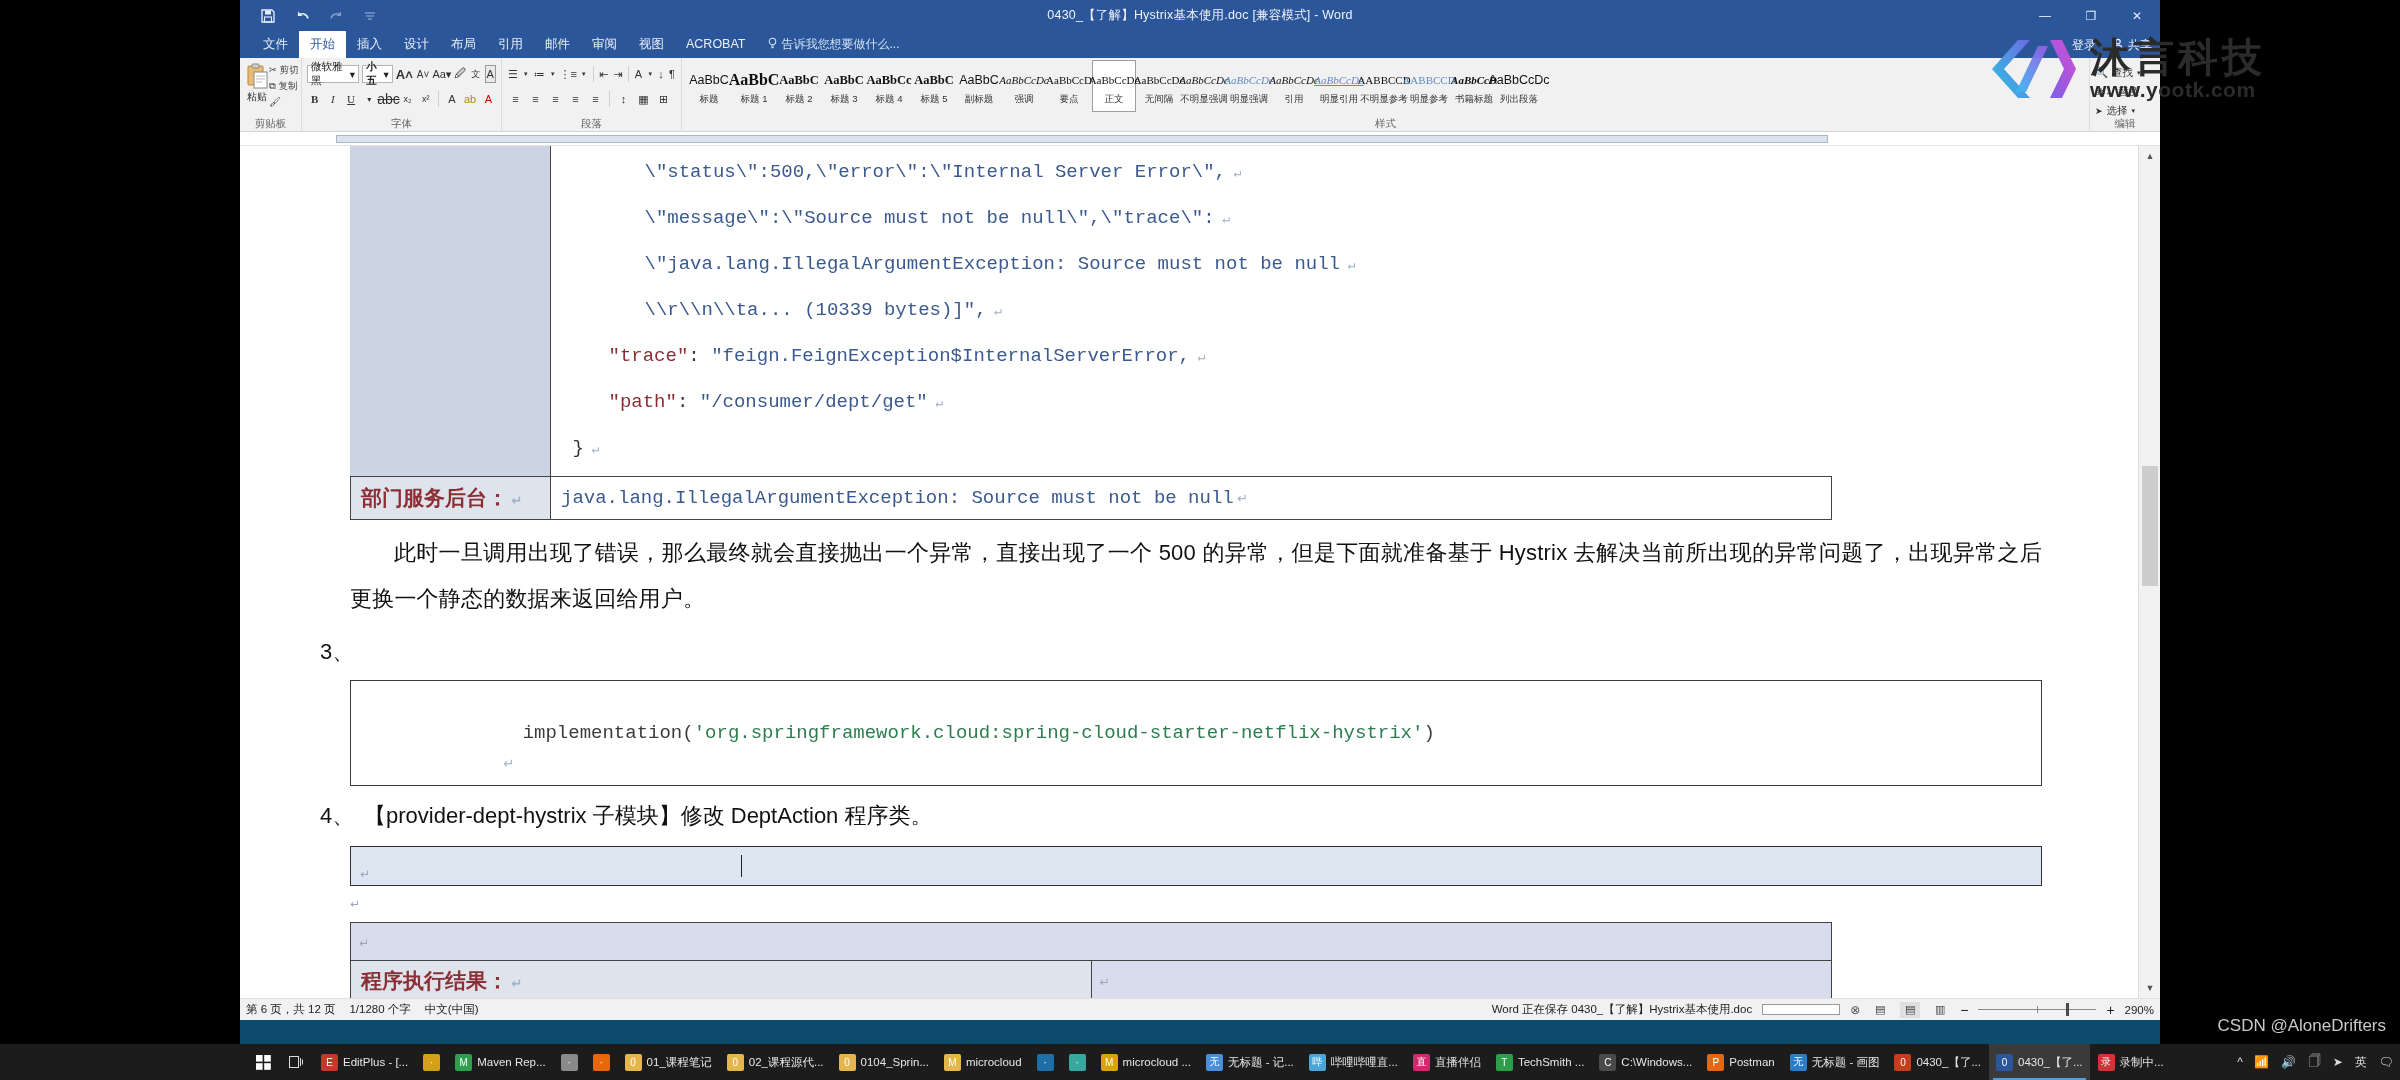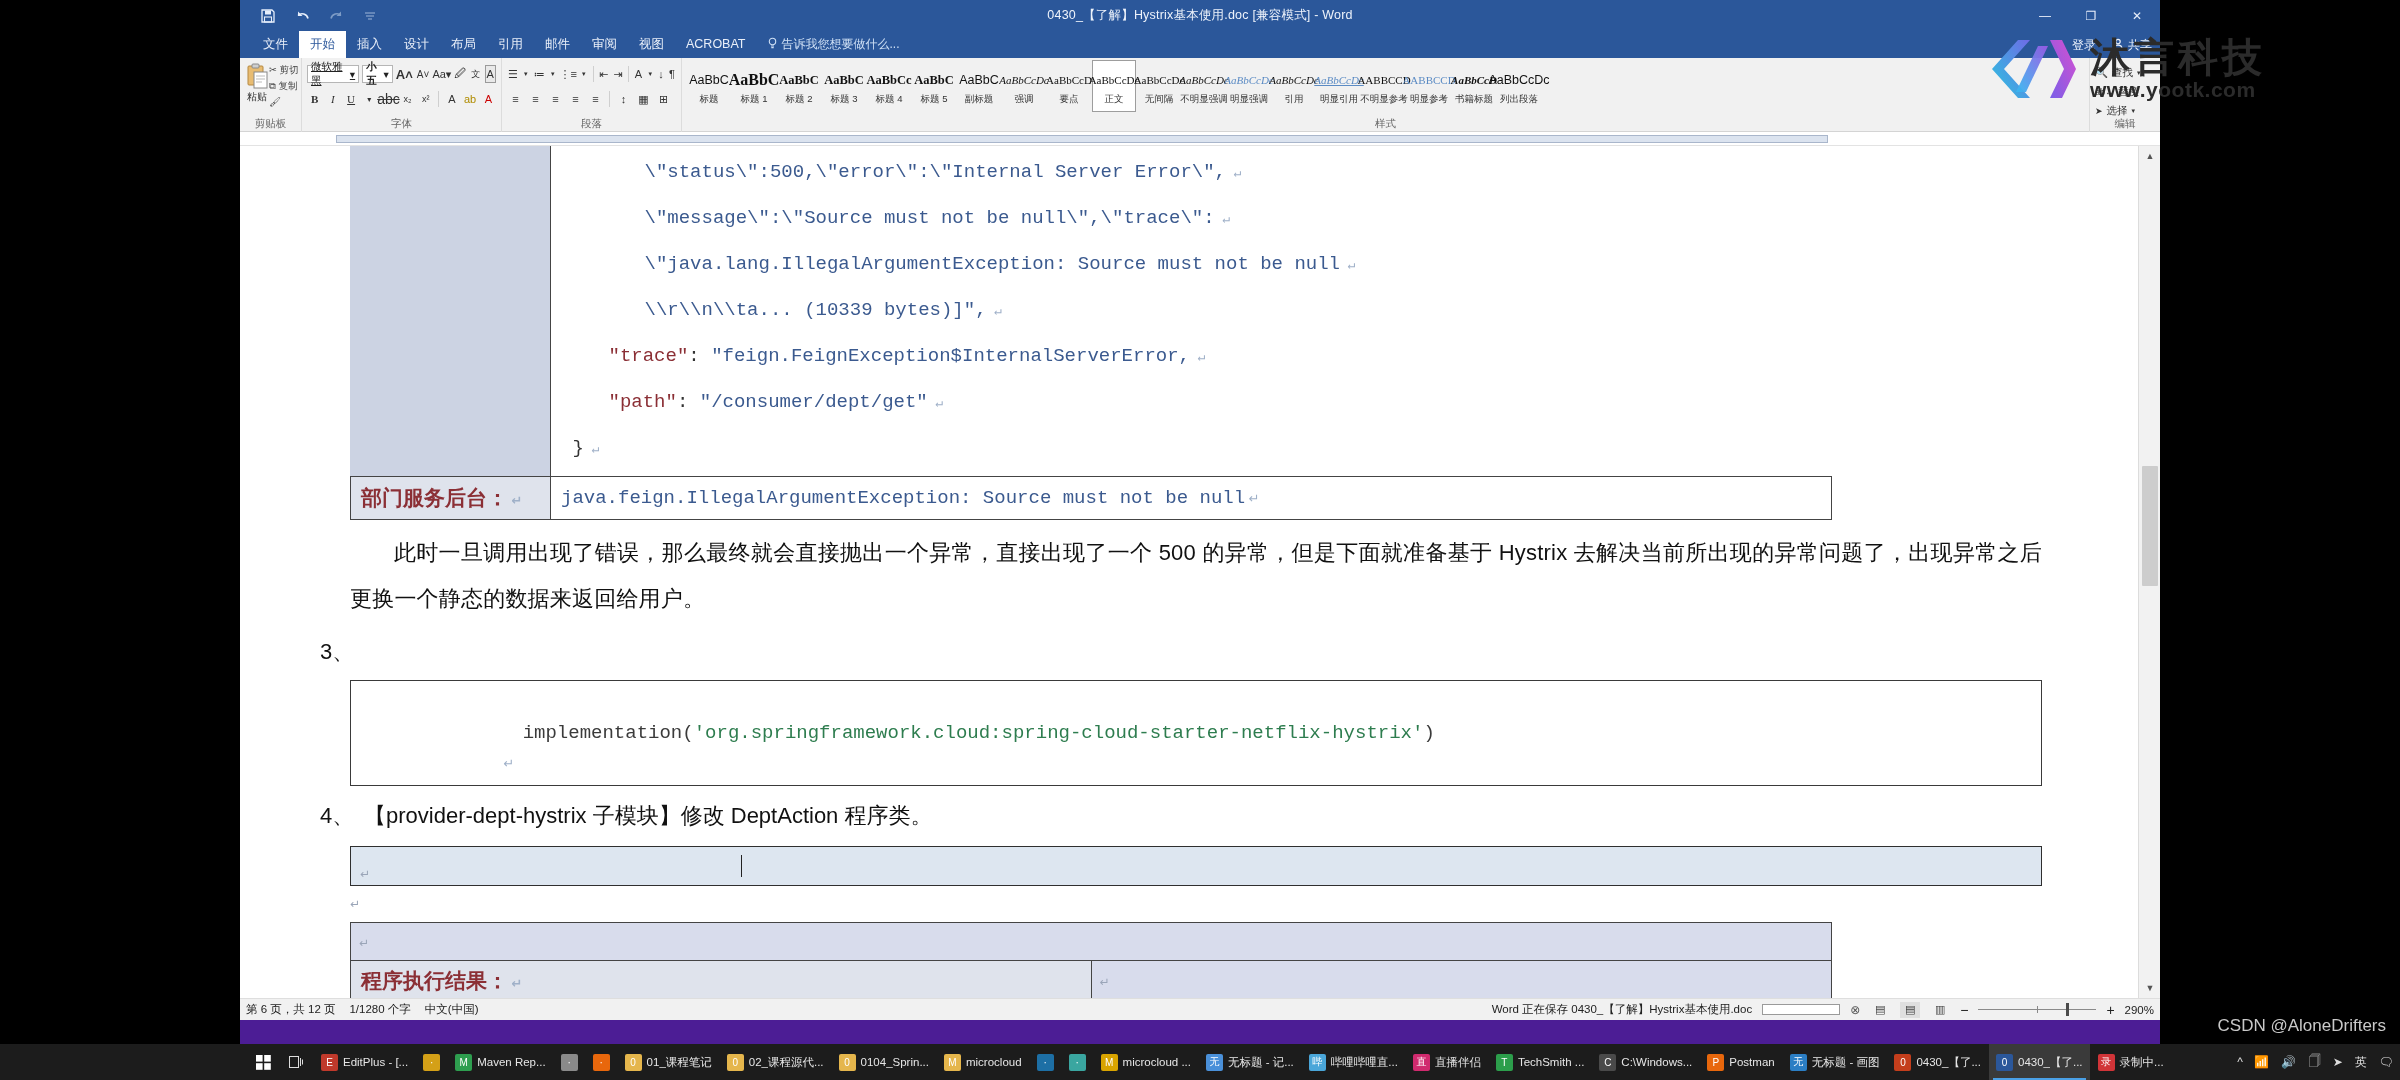--- a/index.html
+++ b/index.html
@@ -5,21 +5,21 @@
   * { box-sizing: border-box; margin:0; padding:0; }
   html,body { width:2400px; height:1080px; overflow:hidden; background:#000; }
   body { font-family:"Liberation Sans","DejaVu Sans",sans-serif; }
 
   
   #screen { position:relative; width:2400px; height:1080px; background:#0c0c0c; }
 
   
   #word-window {
     position:absolute; left:240px; top:0px; width:1920px; height:1044px;
-    background:#4c1d95; overflow:hidden;
+    background:#0c4a6e; overflow:hidden;
   }
 
   
   .titlebar { position:relative; height:31px; background:#2b579a; color:#fff; }
   .qat { position:absolute; left:10px; top:0; height:31px; display:flex; align-items:center; gap:14px; padding:0 8px; }
   .qat .qi { width:20px; height:20px; display:flex; align-items:center; justify-content:center;
              font-size:15px; color:#dce6f4; line-height:1; }
   .qat .qi.dis { color:#7e9cc6; }
   .win-title { position:absolute; left:0; right:0; top:0; height:31px; line-height:31px;
                text-align:center; font-size:12.5px; color:#eef3fb; letter-spacing:.2px; }
@@ -243,21 +243,21 @@
         <div class="clip-side">
           <span>✂ <span>剪切</span></span>
           <span>⧉ <span>复制</span></span>
           <span>🖌</span>
         </div>
         <div class="grp-label">剪贴板</div>
       </div>
 
       <div class="grp g-font">
         <div class="row" style="margin-top:3px;">
-          <div class="fbox" style="width:78px;text-decoration:underline;">
+          <div class="fbox" style="width:78px;">
             <span>微软雅黑</span>
               <span>▾</span>
           </div>
           <div class="fbox" style="width:44px;font-weight:bold;">
             <span>小五</span>
               <span>▾</span>
           </div>
           <span class="mini" style="font-size:13px;font-weight:bold;">A˄</span>
           <span class="mini" style="font-size:10px;">A˅</span>
           <span class="mini">Aa▾</span>
@@ -434,21 +434,21 @@
           </tbody>
             </table>
 
           <table class="tbl" style="width:1482px; margin-left:96px; margin-top:-1px;">
             <tbody>
                 <tr>
               <td class="label-cell" style="width:200px;">
                 <span>部门服务后台：</span><span class="pilcrow"> ↵</span>
               </td>
               <td class="code-cell">
-                <span class="code" style="line-height:34px;">java.feign.IllegalArgumentException: Source must not be null</span><span class="pilcrow"> ↵</span>
+                <span class="code" style="line-height:34px;">java.lang.IllegalArgumentException: Source must not be null</span><span class="pilcrow"> ↵</span>
               </td>
             </tr>
           </tbody>
             </table>
 
           <div class="para cn" style="margin:10px 96px 0 96px; text-indent:44px; text-align:justify;">此时一旦调用出现了错误，那么最终就会直接抛出一个异常，直接出现了一个 500 的异常，但是下面就准备基于 Hystrix 去解决当前所出现的异常问题了，出现异常之后更换一个静态的数据来返回给用户。</div>
 
           <div class="numline cn" style="margin:6px 96px 0 66px; display:flex;">
             <span style="width:44px;flex:0 0 44px;">3、</span>
           </div>

